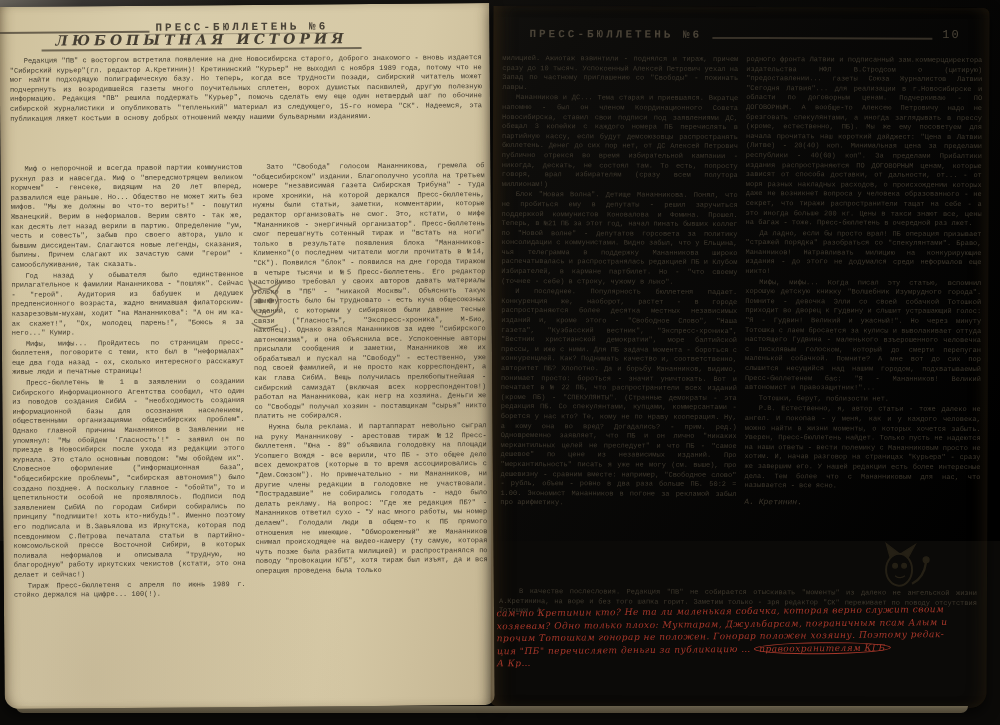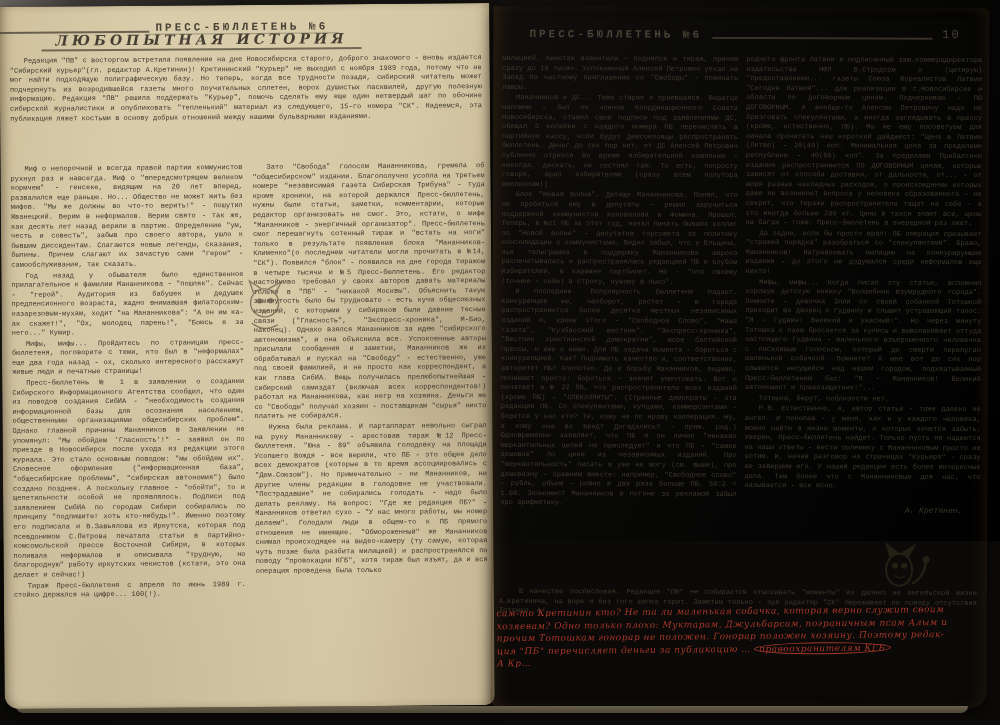--- a/index.html
+++ b/index.html
@@ -37,21 +37,21 @@
   .tw p.noind{text-indent:0;}
   .intro{position:absolute;left:10px;top:50px;width:472px;}
   .cols{position:absolute;display:flex;}
   .cols-left{left:10px;top:158px;width:474px;height:502px;}
   .cols-right{left:9px;top:48px;width:480px;height:528px;}
   .col{overflow:hidden;}
   .cols-left .col{width:232px;height:502px;}
   .cols-left .col + .col{margin-left:10px;}
   .cols-right .col{width:236px;height:528px;}
   .cols-right .col + .col{margin-left:8px;}
-  .sig{text-align:right;font-style:italic;font-size:8px;color:#3e382d;margin-top:14px;padding-right:18px;}
+  .sig{text-align:left;font-style:italic;font-size:8px;color:#3e382d;margin-top:6px;padding-right:18px;}
   .post{position:absolute;left:8px;top:581px;width:478px;}
   .post p{text-indent:20px;margin:0;}
   .hand{position:absolute;left:6px;top:598px;width:488px;transform:rotate(-0.8deg);
     font-family:"DejaVu Serif",serif;font-style:italic;color:#a6372a;
     font-size:9px;line-height:12.5px;letter-spacing:.5px;}
   .hand .circled{border:1px solid #a6372a;border-radius:50%;padding:0 4px;}
   .hand .tail{display:block;}
   .doodle{position:absolute;opacity:.8;}
   .underedge{position:absolute;left:16px;top:706px;width:952px;height:7px;
     background:linear-gradient(#b6a886,#8a7c5e);border-radius:0 0 8px 8px;opacity:.55;}

